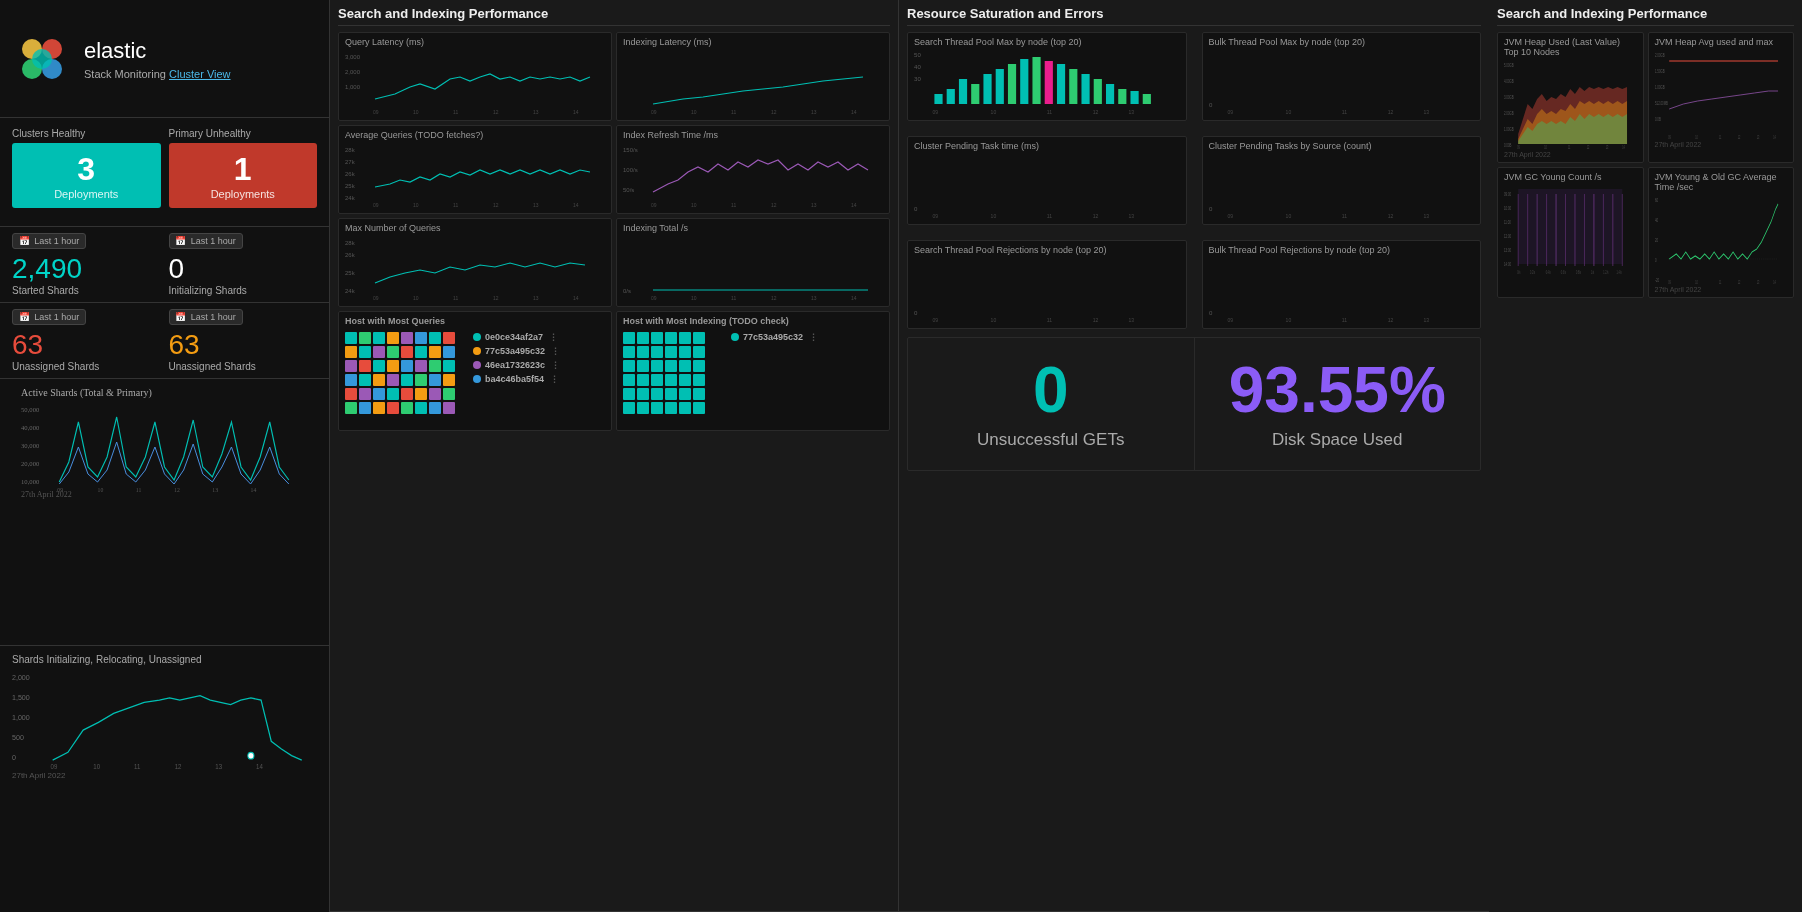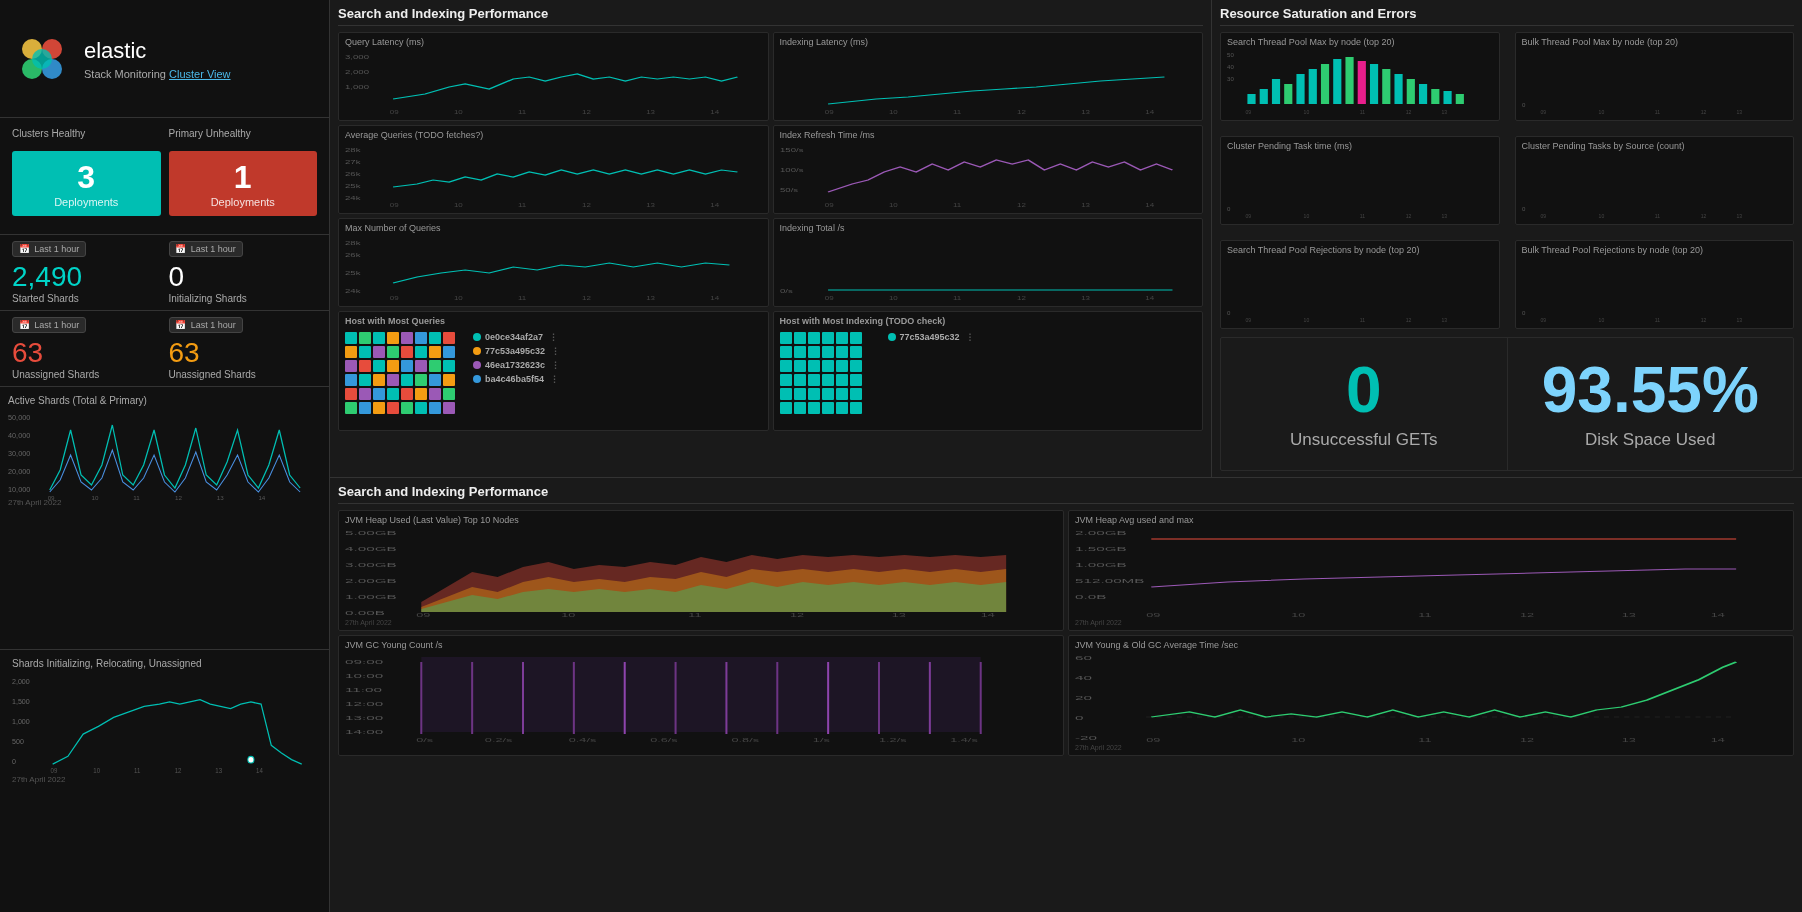--- a/index.html
+++ b/index.html
@@ -59,21 +59,21 @@
       border-bottom: 1px solid #333;
     }
     .cluster-row {
       display: flex;
       gap: 8px;
       margin-bottom: 8px;
     }
     .cluster-label {
       font-size: 10px;
       color: #aaa;
-      margin-bottom: 12px;
+      margin-bottom: 4px;
     }
     .cluster-box {
       flex: 1;
     }
     .cluster-card {
       border-radius: 3px;
       padding: 8px 12px;
       display: flex;
       flex-direction: column;
       align-items: center;
@@ -120,42 +120,43 @@
     }
     .metric-value.cyan { color: #00d4c8; }
     .metric-value.white { color: #fff; }
     .metric-value.red { color: #e74c3c; }
     .metric-value.orange { color: #f39c12; }
     .metric-sub {
       font-size: 10px;
       color: #aaa;
     }
     .chart-section {
-      padding: 8px 8px;
+      padding: 8px 21px;
       border-bottom: 1px solid #333;
       flex: 1;
+      font-family: Liberation Serif, serif;
     }
     .chart-title {
       font-size: 10px;
       color: #aaa;
       margin-bottom: 4px;
     }
     .mini-chart-area {
       width: 100%;
       height: 90px;
     }
     .chart-section2 {
       padding: 8px 12px;
       flex: 1;
     }
     
     .main-content {
       flex: 1;
       display: flex;
-      flex-direction: column;
+      flex-direction: row;
       overflow: hidden;
       justify-content: center;
     }
     .section-title {
       font-size: 13px;
       font-weight: 600;
       color: #eee;
       margin-bottom: 6px;
       padding-bottom: 4px;
       border-bottom: 1px solid #333;
@@ -180,21 +181,21 @@
       padding: 20px;
       border-right: 1px solid #2a2a2a;
     }
     .big-metric:last-child { border-right: none; }
     .big-metric .big-val {
       font-size: 64px;
       font-weight: 700;
       line-height: 1;
     }
     .big-metric .big-val.teal { color: #00bfb3; }
-    .big-metric .big-val.red { color: #7dd3fc; }
+    .big-metric .big-val.red { color: #8b5cf6; }
     .big-metric .big-label {
       font-size: 17px;
       color: #aaa;
       margin-top: 8px;
     }
     .legend-item {
       display: flex;
       align-items: center;
       gap: 4px;
     }

